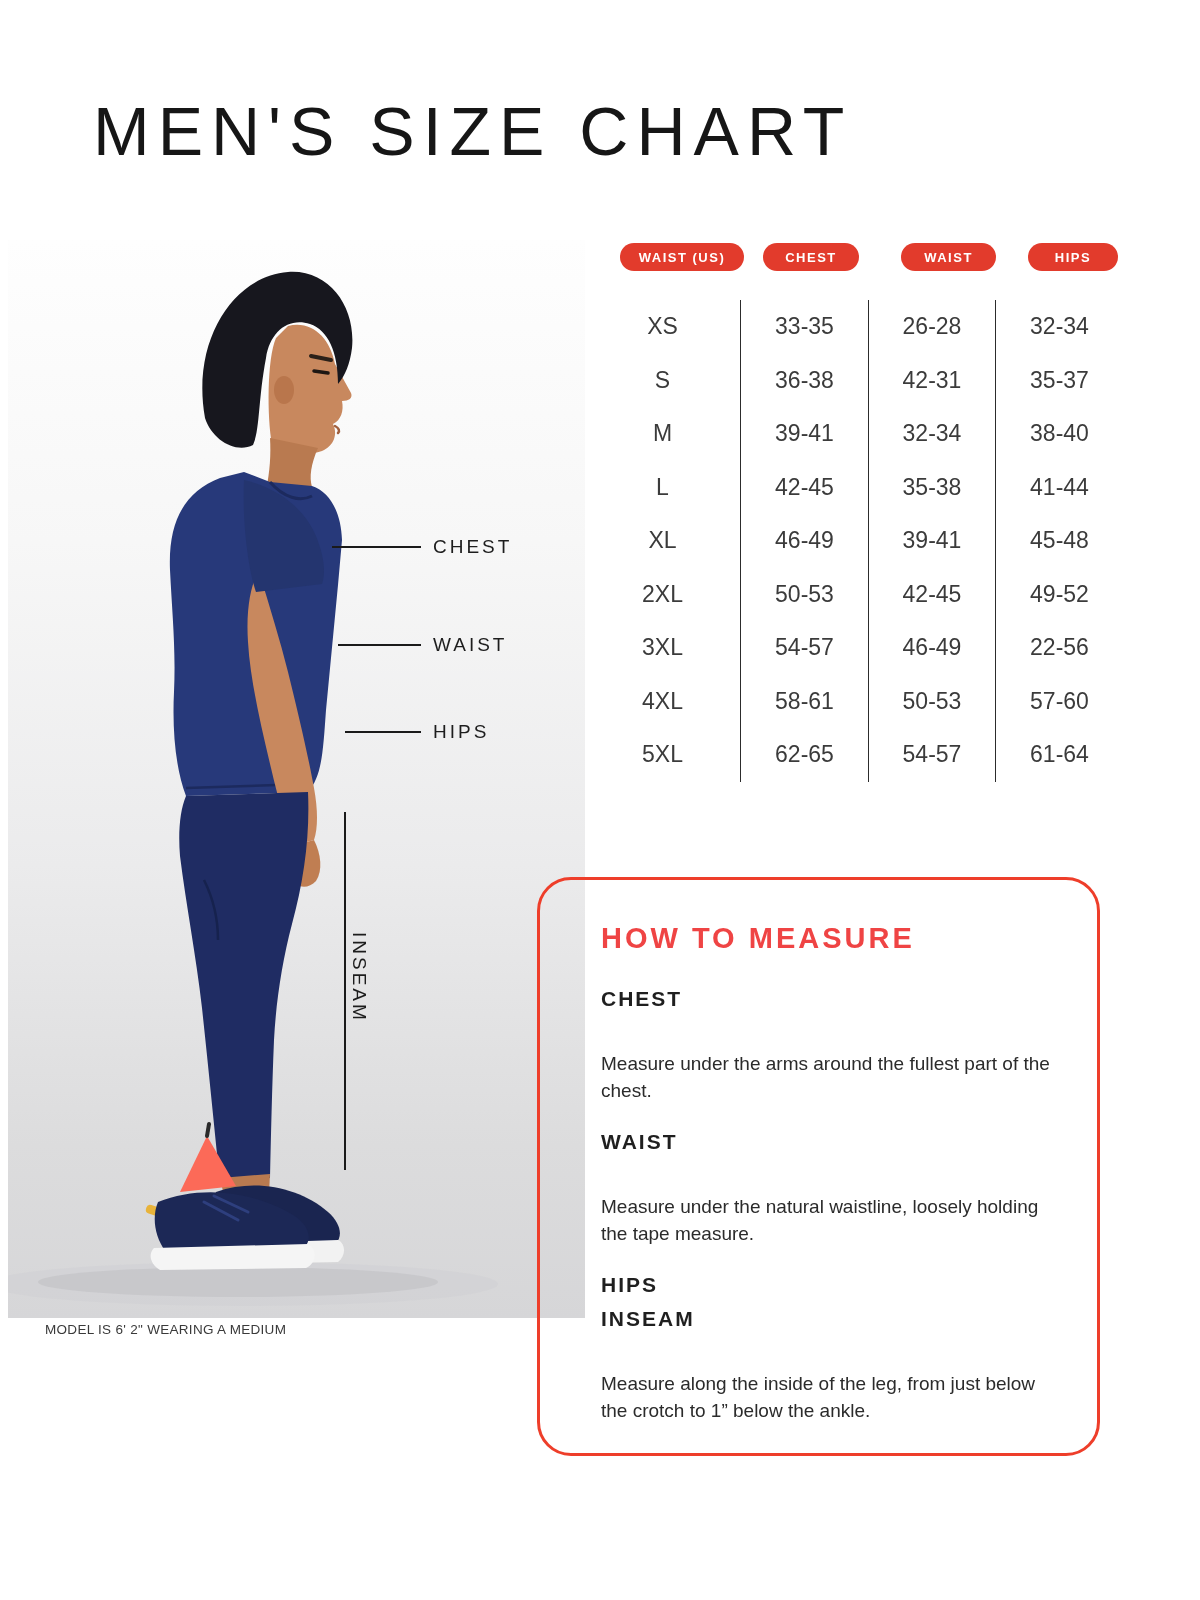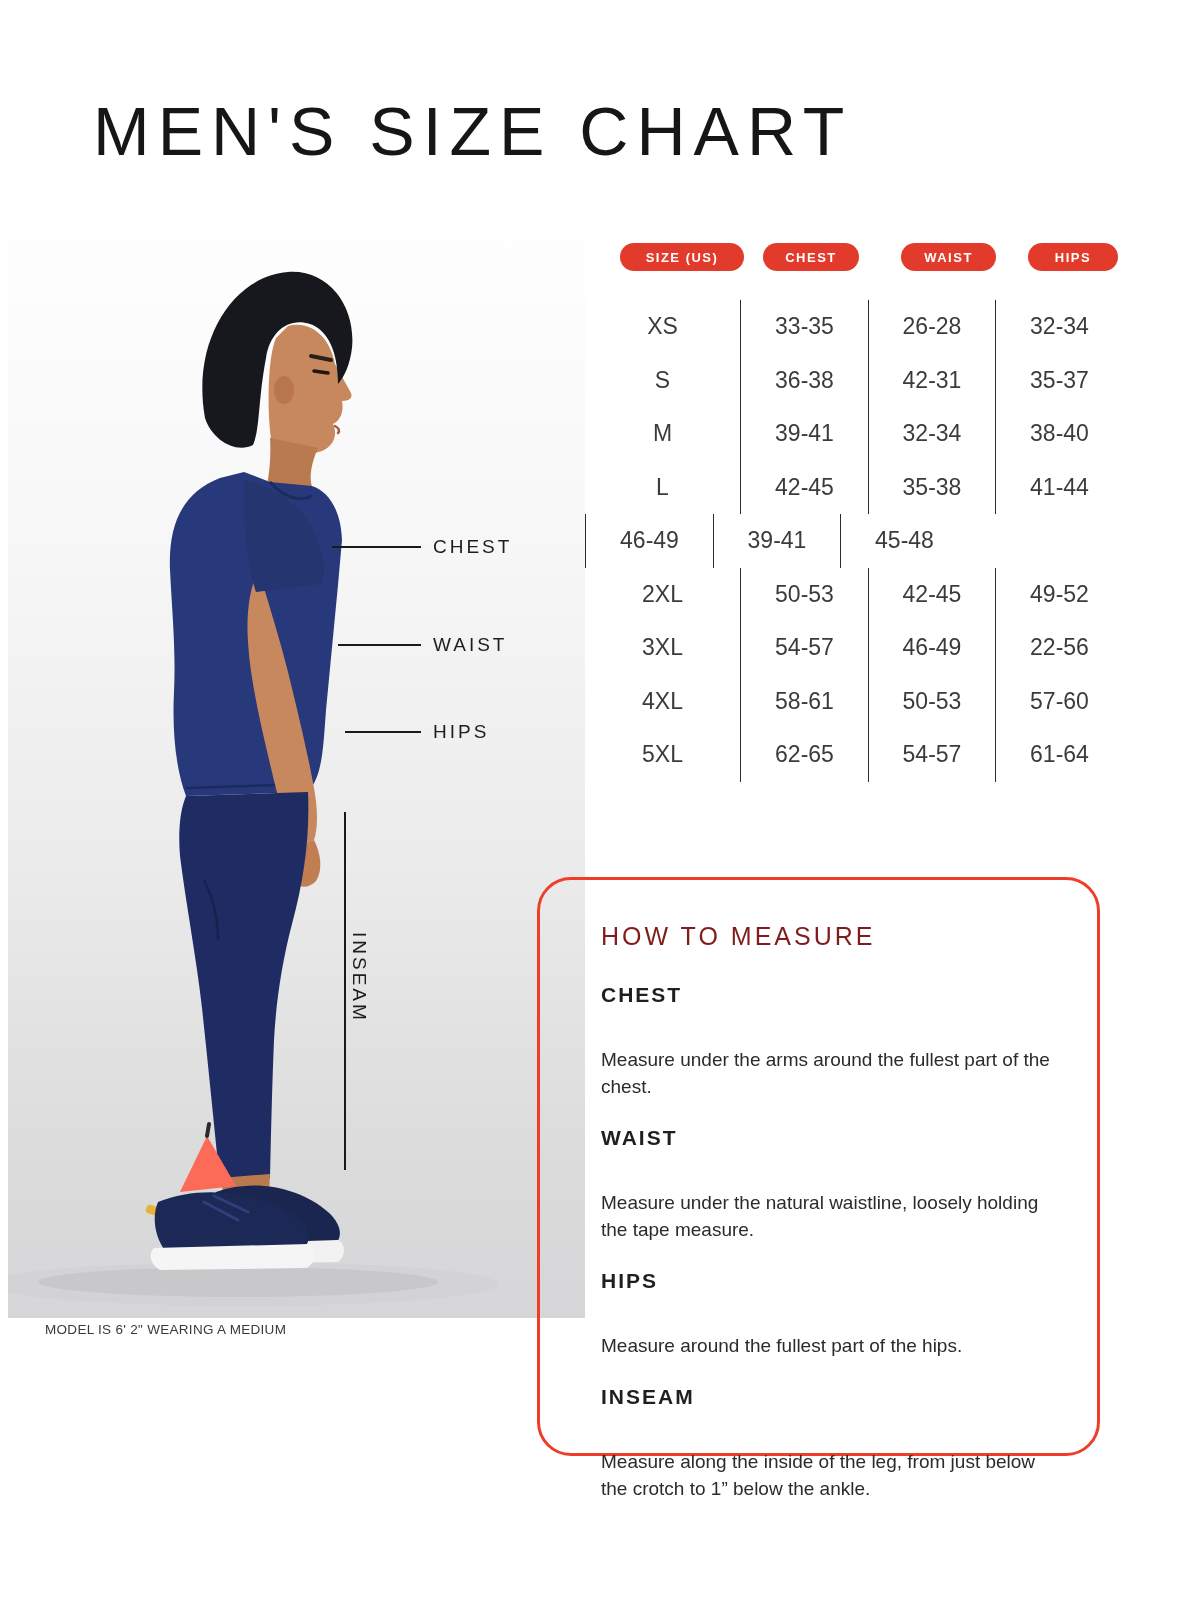--- a/index.html
+++ b/index.html
@@ -69,21 +69,21 @@
   .cell-waist { width:127px; border-left:1.5px solid #2c2c2c; }
   .cell-hips  { width:128px; border-left:1.5px solid #2c2c2c; }
 
   
   .htm-box {
     position:absolute; left:537px; top:877px; width:563px; height:579px;
     border:3px solid #ee3e2a; border-radius:34px; background:transparent;
     padding:42px 40px 0 61px;
   }
   .htm-title {
-    font-size:25px; font-weight:400; letter-spacing:3px; color:#7f1d1d;
+    font-size:29px; font-weight:700; letter-spacing:3px; color:#ef4444;
     margin-bottom:32px;
   }
   .htm-heading {
     font-size:21px; font-weight:bold; letter-spacing:2px; color:#1f1f1f;
     margin-bottom:10px;
   }
   .htm-body {
     font-size:19px; line-height:1.42; color:#2b2b2b; width:452px;
     margin-bottom:25px;
     margin-top:40px;
@@ -150,21 +150,21 @@
   </div>
   <div class="annot annot-hips">
     <span class="annot-line"></span>
     <span>HIPS</span>
   </div>
   <div class="inseam-line"></div>
   <div class="inseam-label">INSEAM</div>
 
   <div class="caption">MODEL IS 6' 2" WEARING A MEDIUM</div>
 
-  <div class="pill pill-size">SIZE (US)</div>
+  <div class="pill pill-size">WAIST (US)</div>
   <div class="pill pill-chest">CHEST</div>
   <div class="pill pill-waist">WAIST</div>
   <div class="pill pill-hips">HIPS</div>
 
   <div class="size-table">
     <div class="trow">
       <div class="cell cell-size">XS</div>
       <div class="cell cell-chest">33-35</div>
       <div class="cell cell-waist">26-28</div>
       <div class="cell cell-hips">32-34</div>
@@ -181,20 +181,21 @@
       <div class="cell cell-waist">32-34</div>
       <div class="cell cell-hips">38-40</div>
     </div>
     <div class="trow">
       <div class="cell cell-size">L</div>
       <div class="cell cell-chest">42-45</div>
       <div class="cell cell-waist">35-38</div>
       <div class="cell cell-hips">41-44</div>
     </div>
     <div class="trow">
+      <div class="cell cell-size">XL</div>
       <div class="cell cell-chest">46-49</div>
       <div class="cell cell-waist">39-41</div>
       <div class="cell cell-hips">45-48</div>
     </div>
     <div class="trow">
       <div class="cell cell-size">2XL</div>
       <div class="cell cell-chest">50-53</div>
       <div class="cell cell-waist">42-45</div>
       <div class="cell cell-hips">49-52</div>
     </div>
@@ -221,19 +222,18 @@
   <div class="htm-box">
     <h2 class="htm-title">HOW TO MEASURE</h2>
 
     <h3 class="htm-heading">CHEST</h3>
     <p class="htm-body">Measure under the arms around the fullest part of the chest.</p>
 
     <h3 class="htm-heading">WAIST</h3>
     <p class="htm-body">Measure under the natural waistline, loosely holding the tape measure.</p>
 
     <h3 class="htm-heading">HIPS</h3>
-    <p class="htm-body">Measure around the fullest part of the hips.</p>
 
     <h3 class="htm-heading">INSEAM</h3>
     <p class="htm-body">Measure along the inside of the leg, from just below the crotch to 1” below the ankle.</p>
   </div>
 
 </div>
 
 </body></html>

